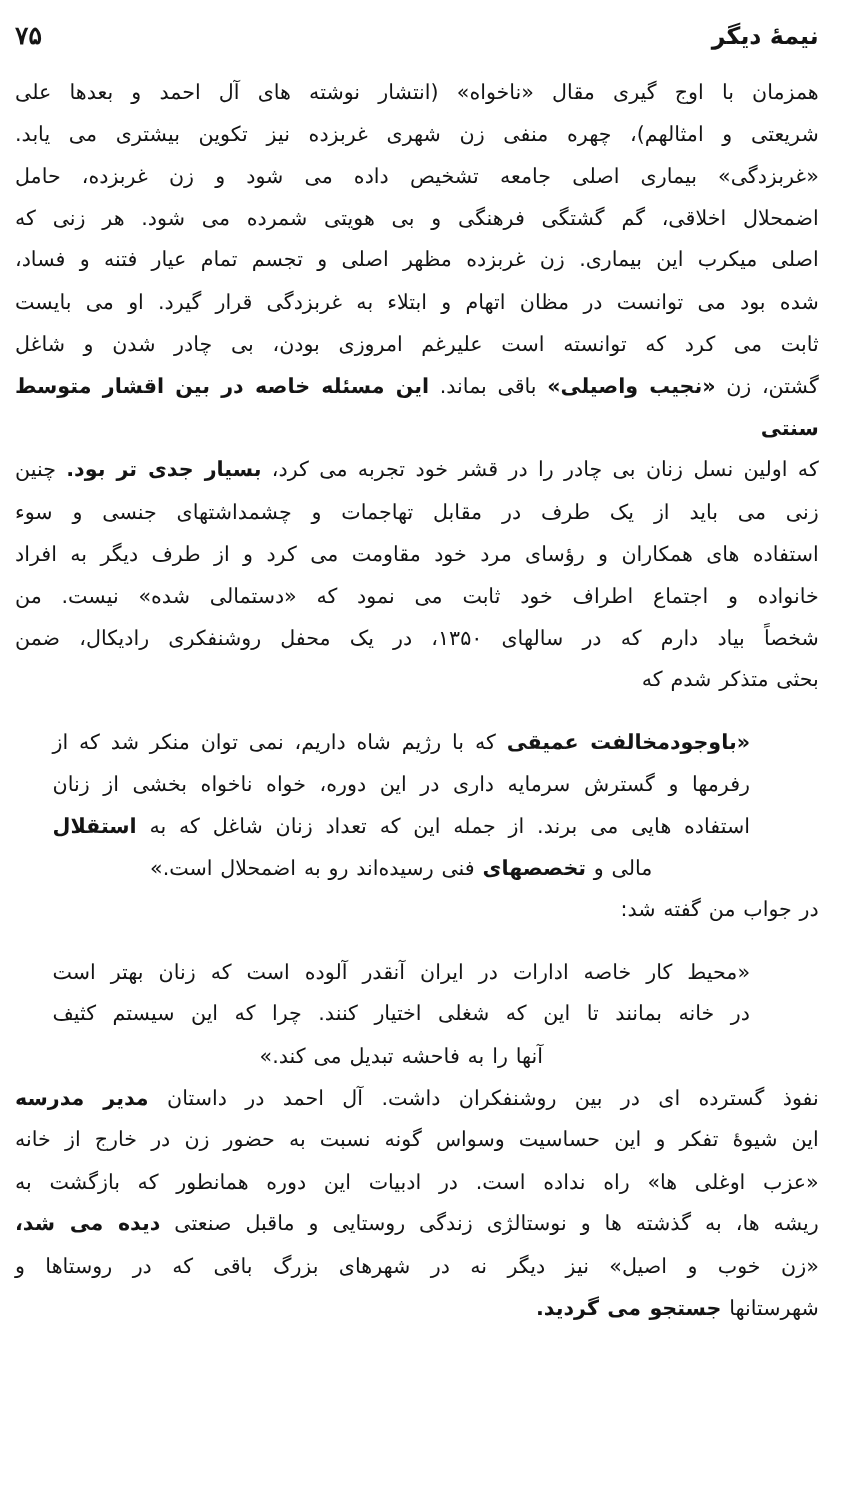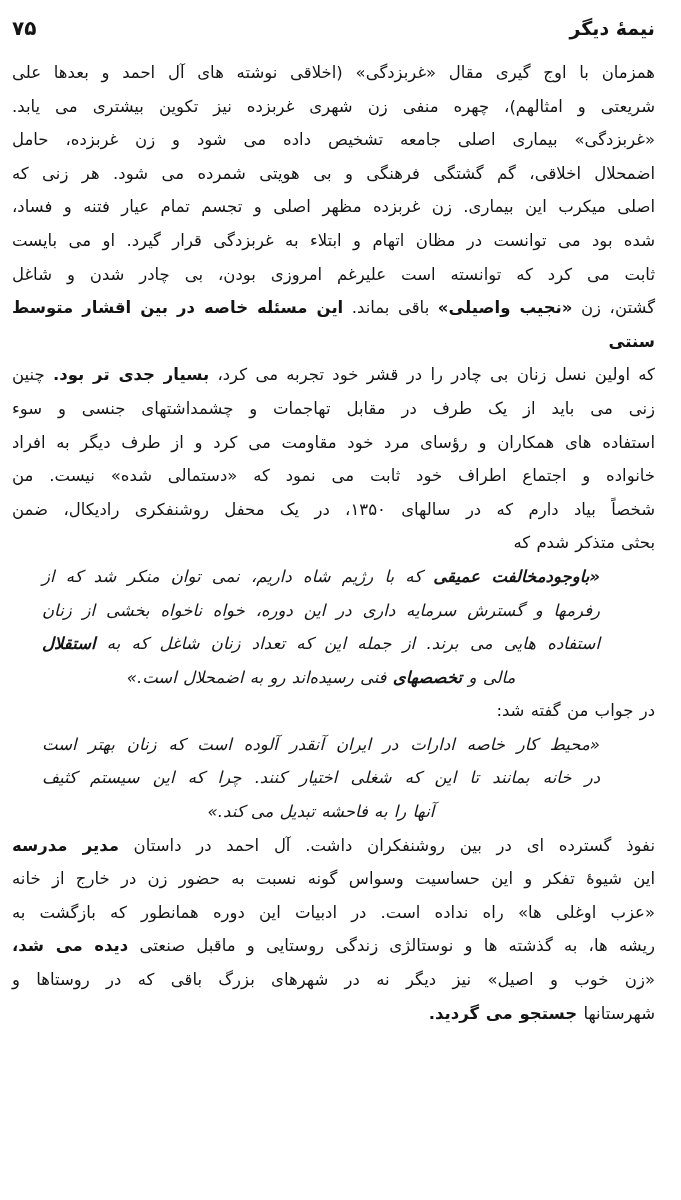--- a/index.html
+++ b/index.html
@@ -22,48 +22,48 @@
   }
   .page-header {
     display: flex;
     justify-content: space-between;
     align-items: baseline;
     font-weight: bold;
     font-size: 19px;
     margin-bottom: 16px;
   }
   .page-header .title { letter-spacing: 0; }
-  .page-header .num { font-size: 20px; }
+  .page-header .num { font-size: 20px; font-family: Liberation Serif, serif; }
   .content { font-size: 16.5px; }
   .block { margin: 0; }
   .line {
     text-align: justify;
     text-align-last: justify;
     line-height: 33.6px;
     word-spacing: 1px;
   }
   .line.last {
     text-align-last: right;
   }
-  .quote { margin: 0 55px 0 30px; font-style: italic; }
+  .quote { margin: 16px 55px 0 30px; }
   .quote .line { line-height: 33.6px; }
   .quote .line.last { text-align-last: center; }
   .bold { font-weight: bold; }
 </style>
 </head>
 <body>
 
 <div class="page">
   <div class="page-header">
     <span class="title">نیمهٔ دیگر</span>
     <span class="num">۷۵</span>
   </div>
   <div class="content" id="content">
       <div class="block paragraph">
-        <div class="line"><span>همزمان با اوج گیری مقال «غربزدگی» (اخلاقی نوشته های آل احمد و بعدها علی</span></div>
+        <div class="line"><span>همزمان با اوج گیری مقال «ناخواه» (انتشار نوشته های آل احمد و بعدها علی</span></div>
         <div class="line"><span>شریعتی و امثالهم)، چهره منفی زن شهری غربزده نیز تکوین بیشتری می یابد.</span></div>
         <div class="line"><span>«غربزدگی» بیماری اصلی جامعه تشخیص داده می شود و زن غربزده، حامل</span></div>
         <div class="line"><span>اضمحلال اخلاقی، گم گشتگی فرهنگی و بی هویتی شمرده می شود. هر زنی که</span></div>
         <div class="line"><span>اصلی میکرب این بیماری. زن غربزده مظهر اصلی و تجسم تمام عیار فتنه و فساد،</span></div>
         <div class="line"><span>شده بود می توانست در مظان اتهام و ابتلاء به غربزدگی قرار گیرد. او می بایست</span></div>
         <div class="line"><span>ثابت می کرد که توانسته است علیرغم امروزی بودن، بی چادر شدن و شاغل</span></div>
         <div class="line"><span>گشتن، زن </span><span class="bold">«نجیب واصیلی»</span><span> باقی بماند. </span><span class="bold">این مسئله خاصه در بین اقشار متوسط سنتی</span></div>
         <div class="line"><span>که اولین نسل زنان بی چادر را در قشر خود تجربه می کرد، </span><span class="bold">بسیار جدی تر بود.</span><span> چنین</span></div>
         <div class="line"><span>زنی می باید از یک طرف در مقابل تهاجمات و چشمداشتهای جنسی و سوء</span></div>
         <div class="line"><span>استفاده های همکاران و رؤسای مرد خود مقاومت می کرد و از طرف دیگر به افراد</span></div>

